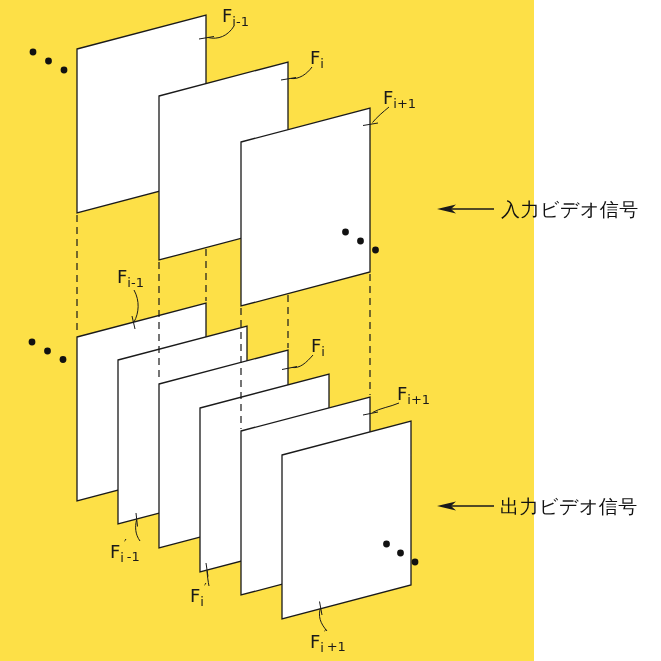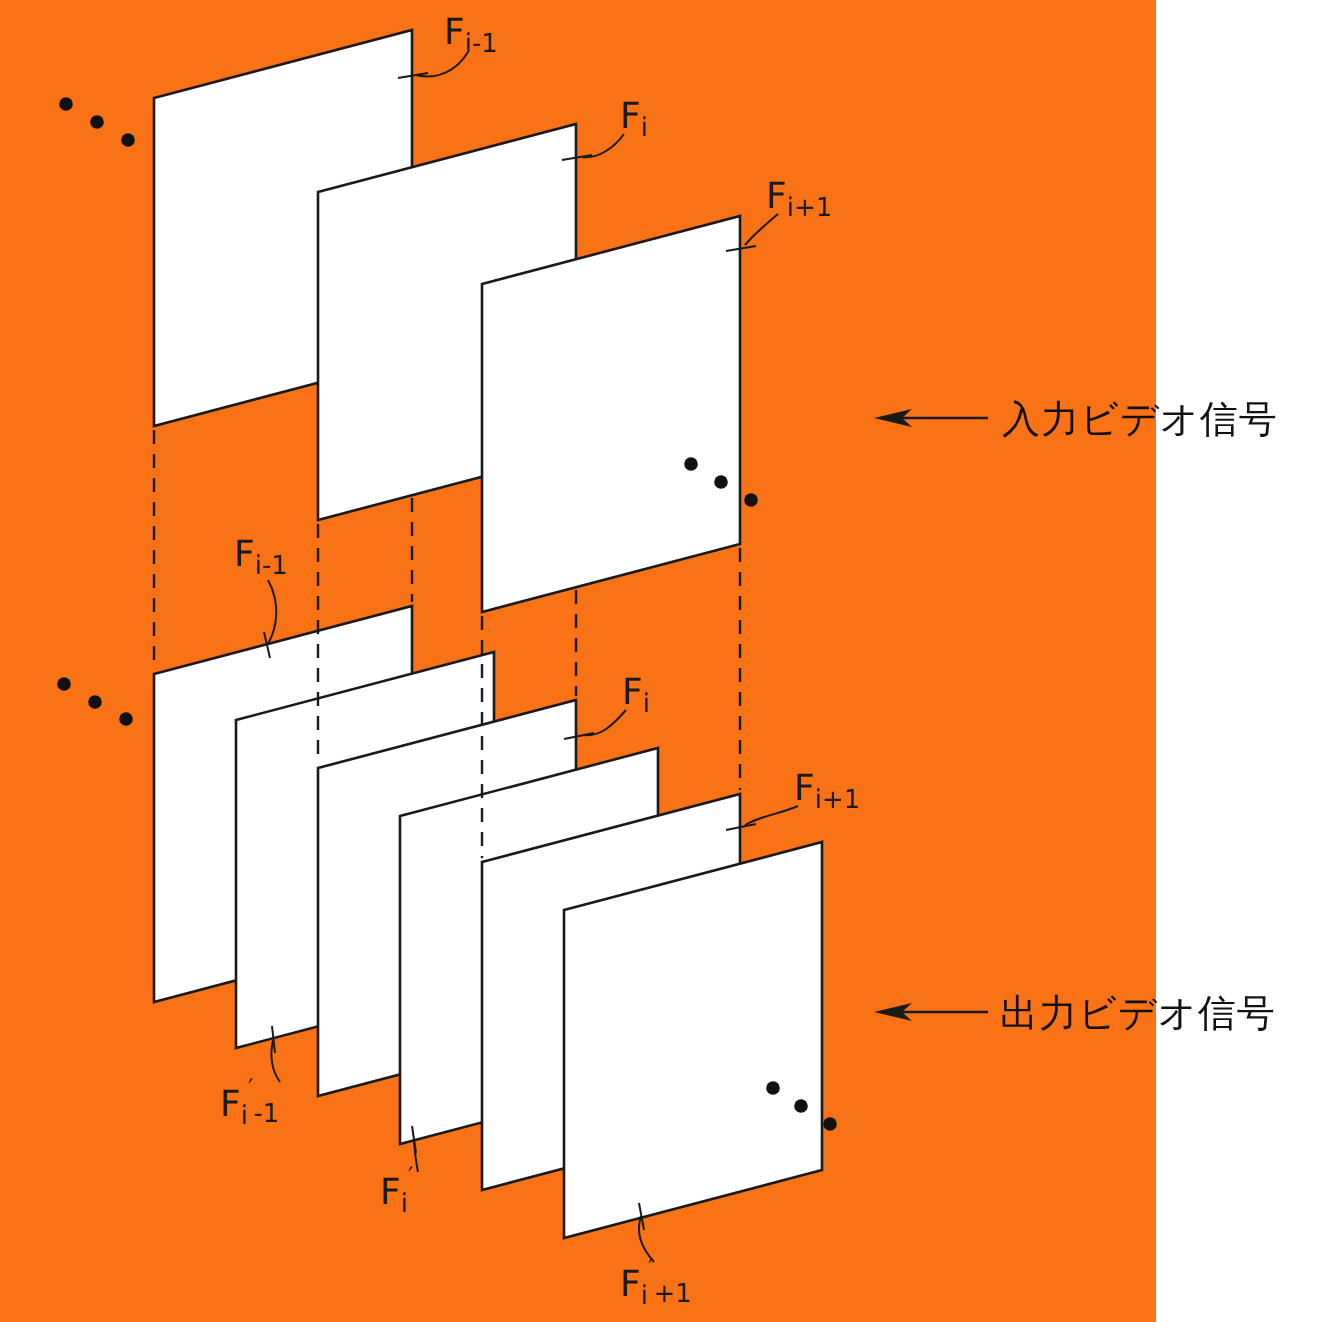--- a/index.html
+++ b/index.html
@@ -4,21 +4,21 @@
 <style>
   html, body {
     margin: 0;
     padding: 0;
     background: #ffffff;
     width: 661px;
     height: 661px;
     overflow: hidden;
     font-family: "DejaVu Sans", "Liberation Sans", sans-serif;
   }
-  .stage { position: relative; width: 578px; height: 661px; background: #f97316; text-decoration: underline; }
+  .stage { position: relative; width: 534px; height: 661px; background: #fde047; text-decoration: underline; }
   svg { display: block; }
   .frame {
     fill: #ffffff;
     stroke: #1a1a1a;
     stroke-width: 1.3;
     stroke-linejoin: miter;
   }
   .dash-line {
     stroke: #1a1a1a;
     stroke-width: 1.2;

